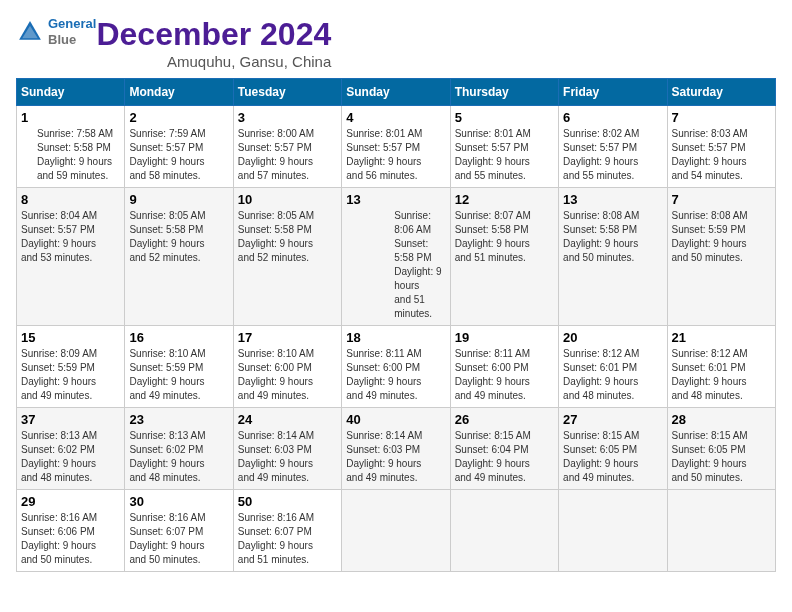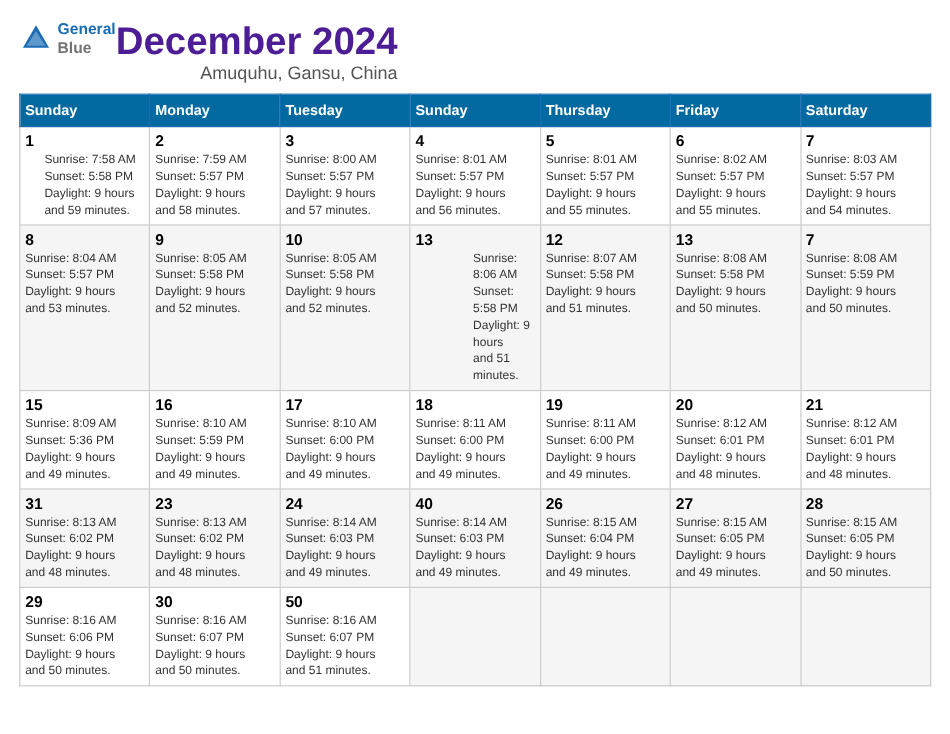--- a/index.html
+++ b/index.html
@@ -220,21 +220,21 @@
           <div class="day-info" style="white-space: pre-line;">Sunrise: 8:08 AM
 Sunset: 5:59 PM
 Daylight: 9 hours
 and 50 minutes.</div>
         </td>
       </tr>
       <tr>
         <td>
           <span class="day-num">15</span>
           <div class="day-info" style="white-space: pre-line;">Sunrise: 8:09 AM
-Sunset: 5:36 PM
+Sunset: 5:59 PM
 Daylight: 9 hours
 and 49 minutes.</div>
         </td>
         <td>
           <span class="day-num">16</span>
           <div class="day-info" style="white-space: pre-line;">Sunrise: 8:10 AM
 Sunset: 5:59 PM
 Daylight: 9 hours
 and 49 minutes.</div>
         </td>
@@ -269,21 +269,21 @@
         <td>
           <span class="day-num">21</span>
           <div class="day-info" style="white-space: pre-line;">Sunrise: 8:12 AM
 Sunset: 6:01 PM
 Daylight: 9 hours
 and 48 minutes.</div>
         </td>
       </tr>
       <tr>
         <td>
-          <span class="day-num">31</span>
+          <span class="day-num">37</span>
           <div class="day-info" style="white-space: pre-line;">Sunrise: 8:13 AM
 Sunset: 6:02 PM
 Daylight: 9 hours
 and 48 minutes.</div>
         </td>
         <td>
           <span class="day-num">23</span>
           <div class="day-info" style="white-space: pre-line;">Sunrise: 8:13 AM
 Sunset: 6:02 PM
 Daylight: 9 hours

